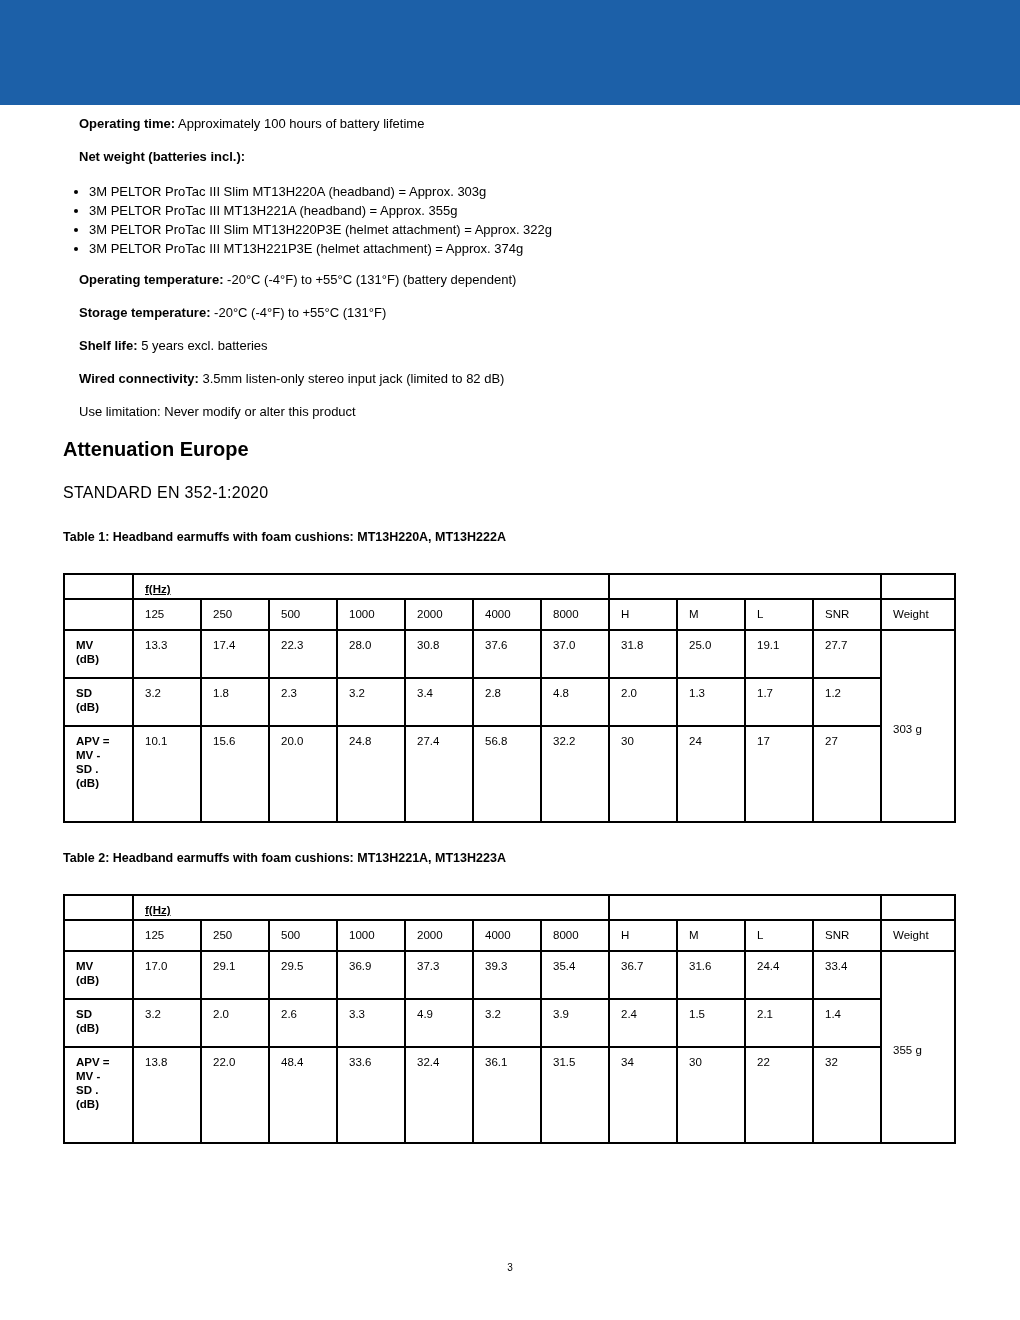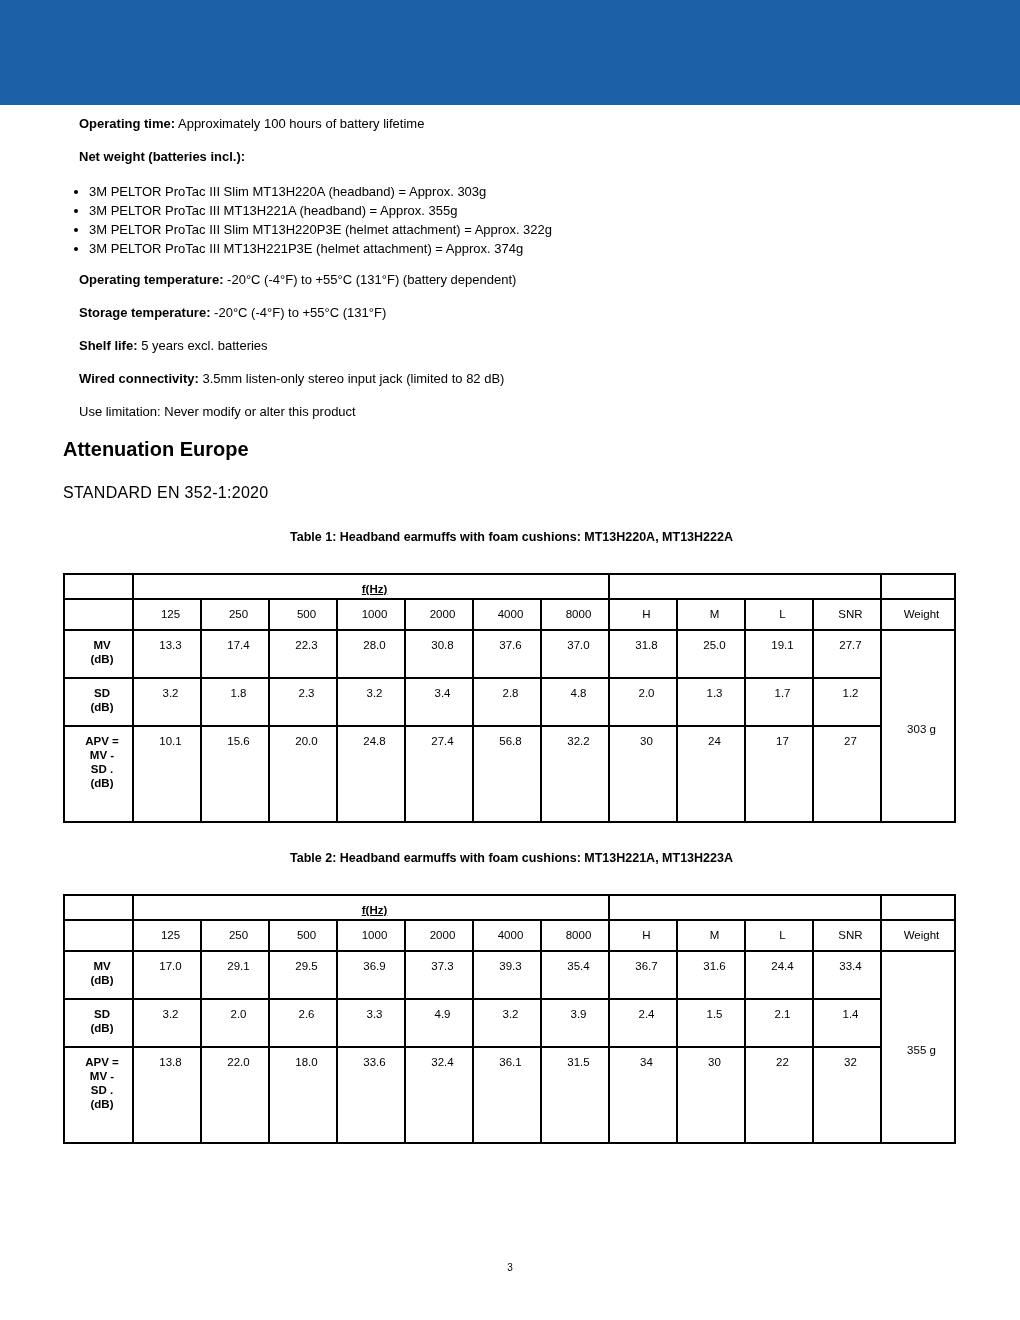--- a/index.html
+++ b/index.html
@@ -45,21 +45,21 @@
     font-weight: 700;
     margin: 3px 0 0 0;
   }
   h2.standard {
     font-size: 16px;
     line-height: 19px;
     font-weight: 400;
     letter-spacing: 0.3px;
     margin: 22px 0 0 0;
   }
-  .table-block { margin-top: 28px; text-align: center; }
+  .table-block { margin-top: 28px; }
   p.caption {
     font-size: 12.5px;
     line-height: 15px;
     font-weight: 700;
     margin: 0 0 28px 0;
   }
   table.att {
     border-collapse: collapse;
     table-layout: fixed;
     width: 893px;
@@ -289,21 +289,21 @@
               <td>2.1</td>
               <td>1.4</td>
             </tr>
             <tr class="r-data r-2">
               <td class="bold row-label">APV =
 MV -
 SD .
 (dB)</td>
               <td>13.8</td>
               <td>22.0</td>
-              <td>18.0</td>
+              <td>48.4</td>
               <td>33.6</td>
               <td>32.4</td>
               <td>36.1</td>
               <td>31.5</td>
               <td>34</td>
               <td>30</td>
               <td>22</td>
               <td>32</td>
             </tr>
           </tbody>

